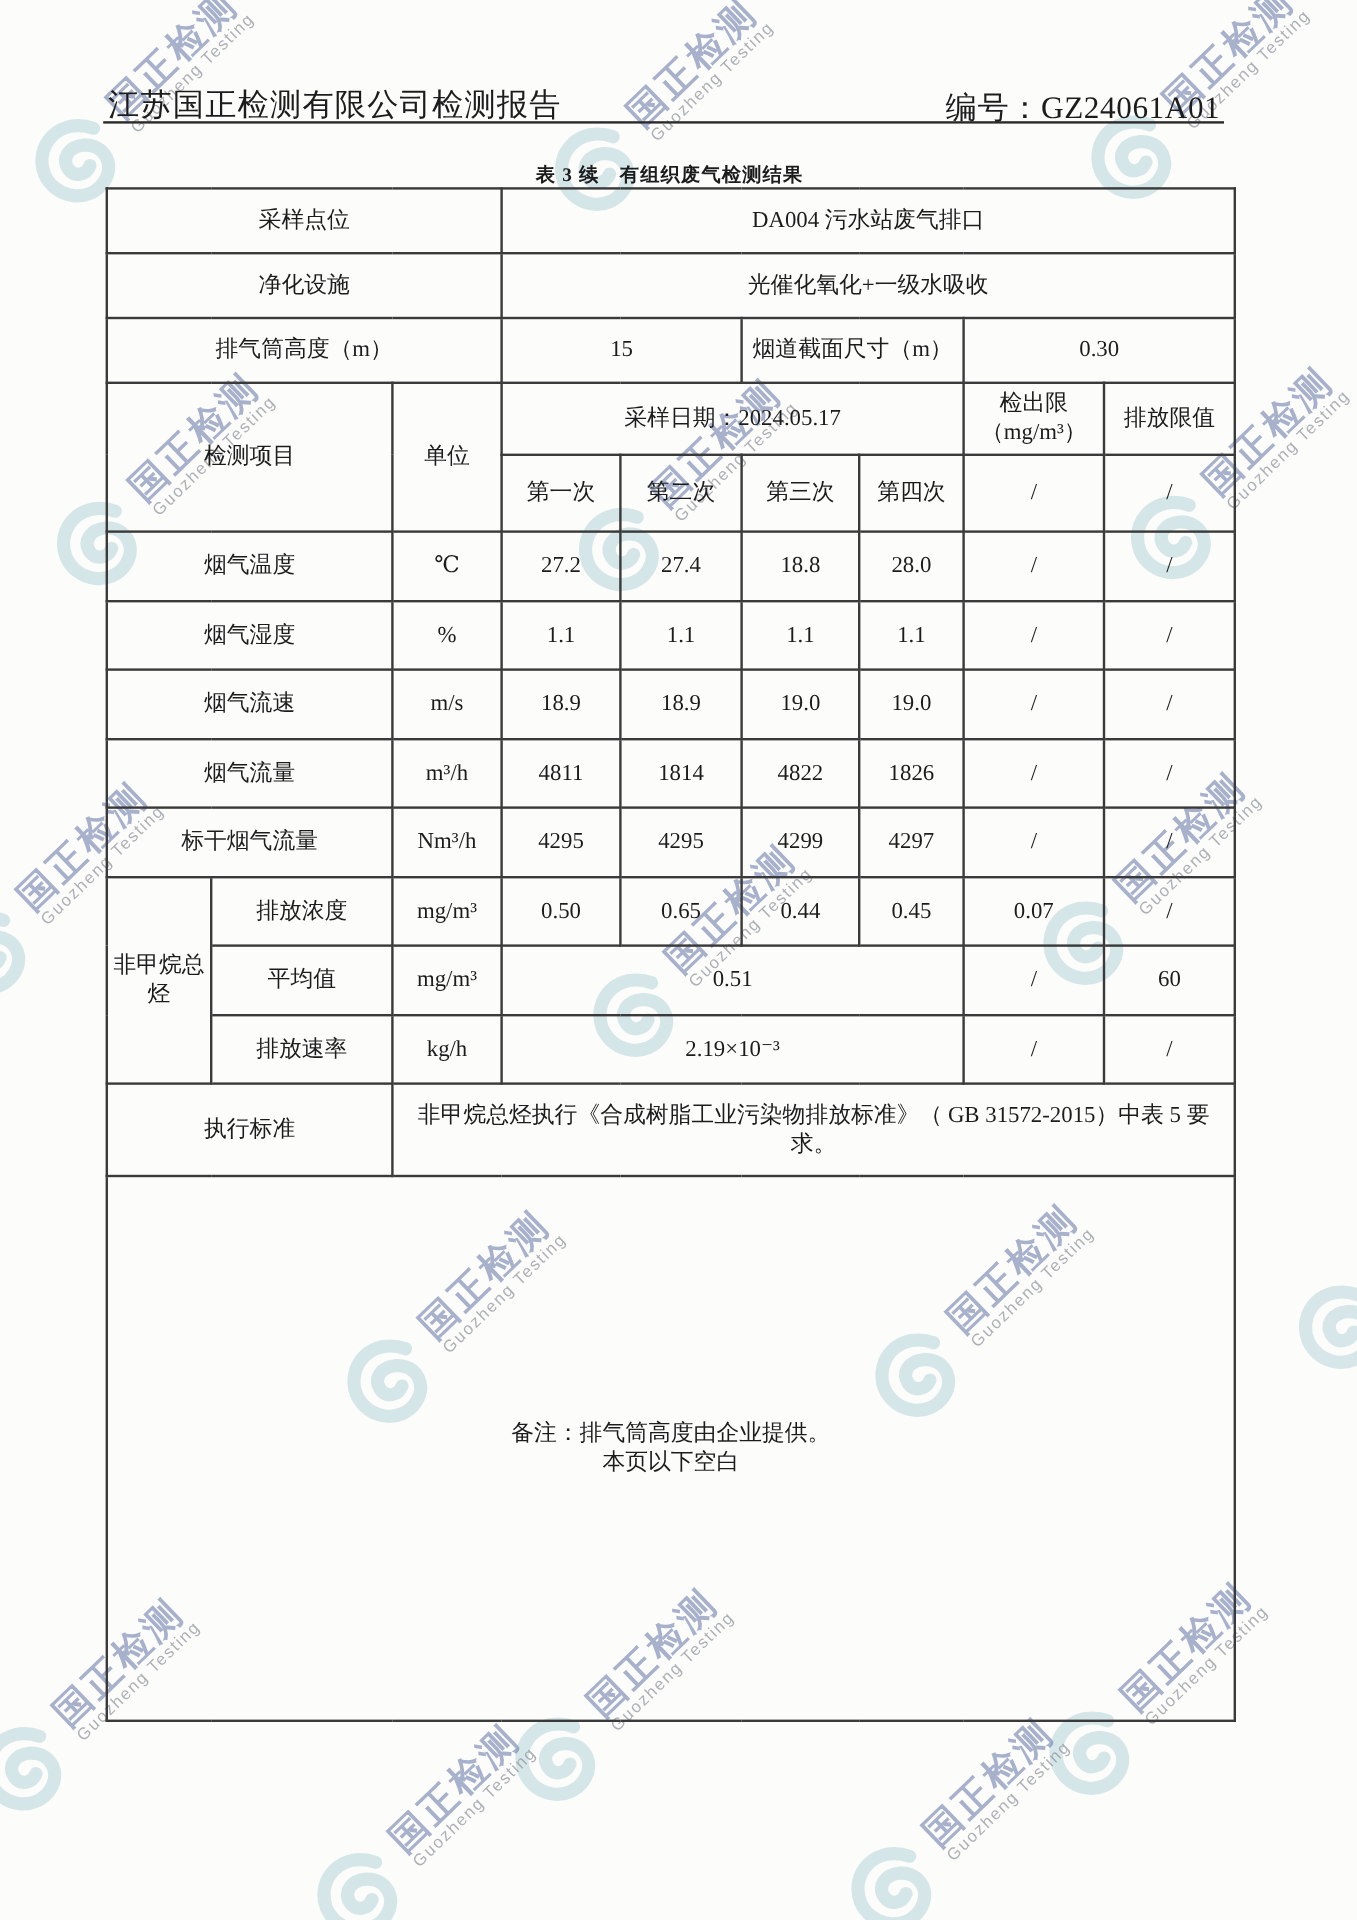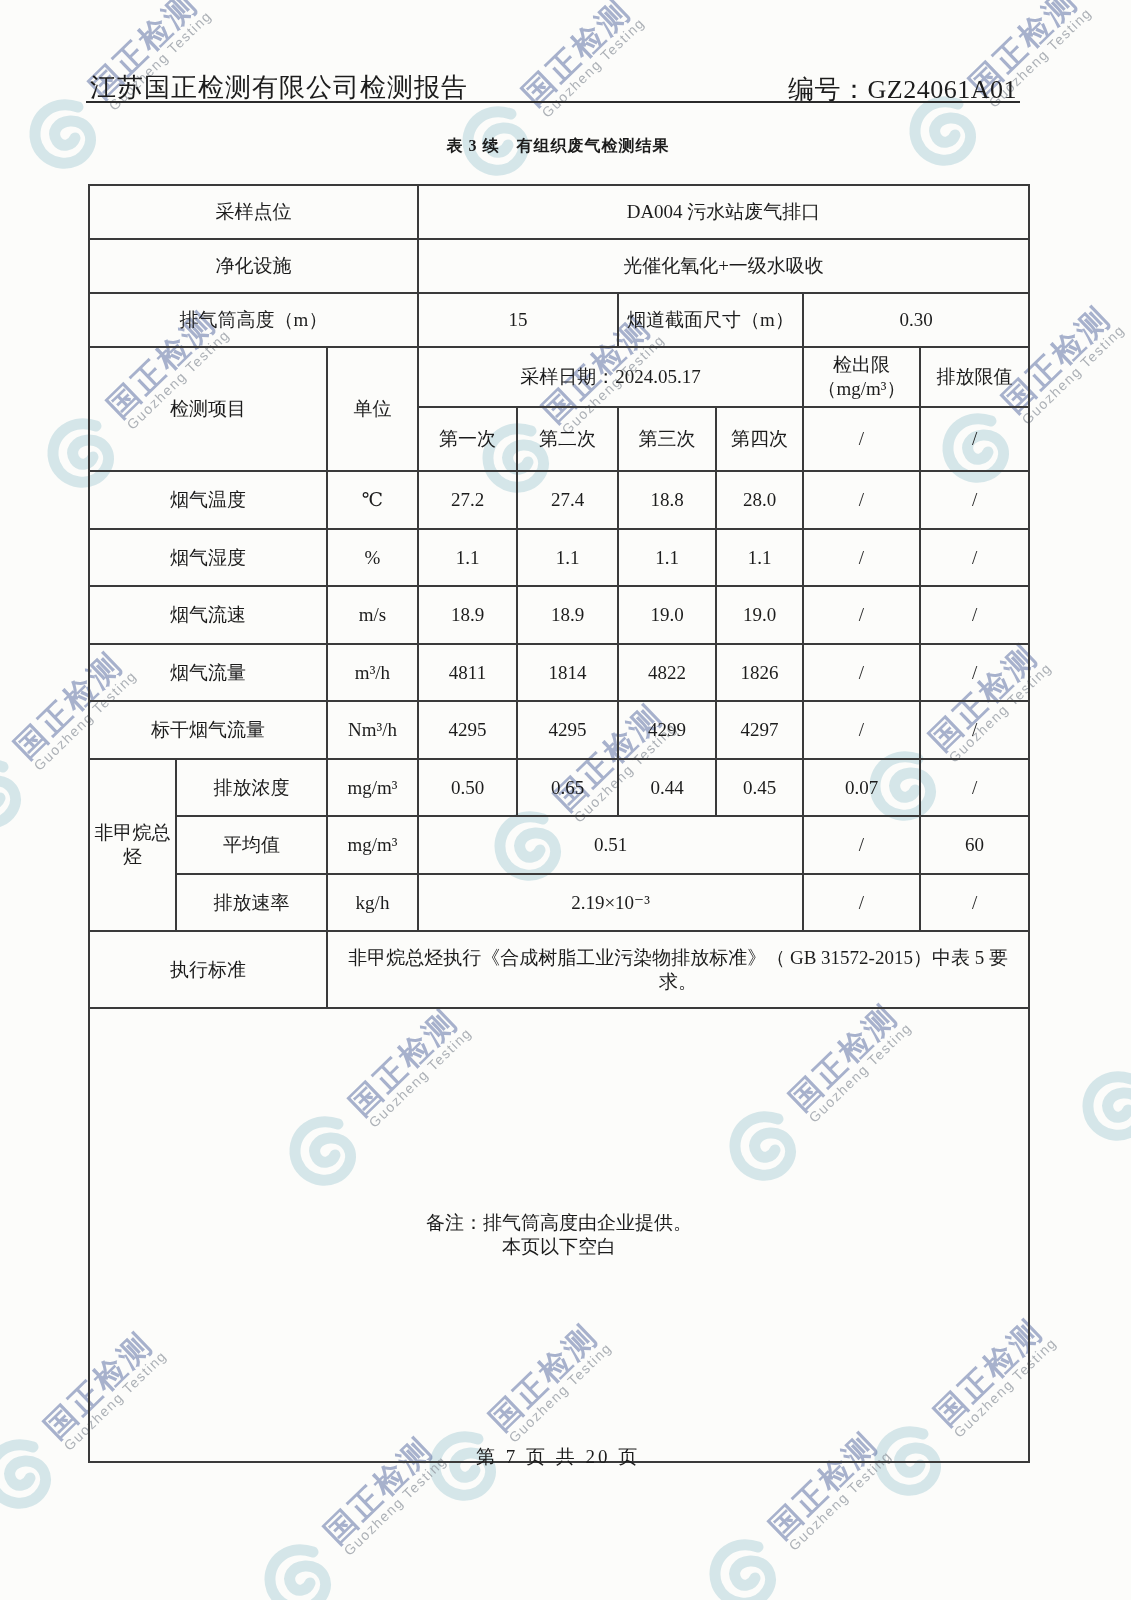--- a/index.html
+++ b/index.html
@@ -30,21 +30,21 @@
     opacity:.75;
   }
   
   .content{position:absolute;inset:0;z-index:1;}
   .hdr-title{position:absolute;left:90px;top:70px;font-size:26px;letter-spacing:1px;}
   .hdr-no{position:absolute;left:788px;top:72px;font-size:26px;letter-spacing:.5px;}
   .hdr-rule{position:absolute;left:86px;top:101px;width:934px;height:2px;background:#2b2b2b;}
   .tbl-title{position:absolute;left:88px;top:136px;width:940px;text-align:center;font-size:16px;font-weight:bold;letter-spacing:1px;}
 
   table.rpt{
-    position:absolute;left:88px;top:184px;
+    position:absolute;left:88px;top:156px;
     width:940px;border-collapse:collapse;table-layout:fixed;
     background:transparent;
   }
   table.rpt td{
     border:2px solid #3a3a3a;
     text-align:center;vertical-align:middle;
     font-size:19px;line-height:1.25;
     padding:2px 3px;
     overflow:hidden;
   }
@@ -327,15 +327,14 @@
 
       <tr style="height:454px">
         <td colspan="9" class="remarks">
           <div>备注：排气筒高度由企业提供。</div>
           <div>本页以下空白</div>
         </td>
       </tr>
     </tbody>
       </table>
 
-    <div class="footer">第 7 页 共 20 页</div>
   </div>
 </div>
 
 </body></html>

